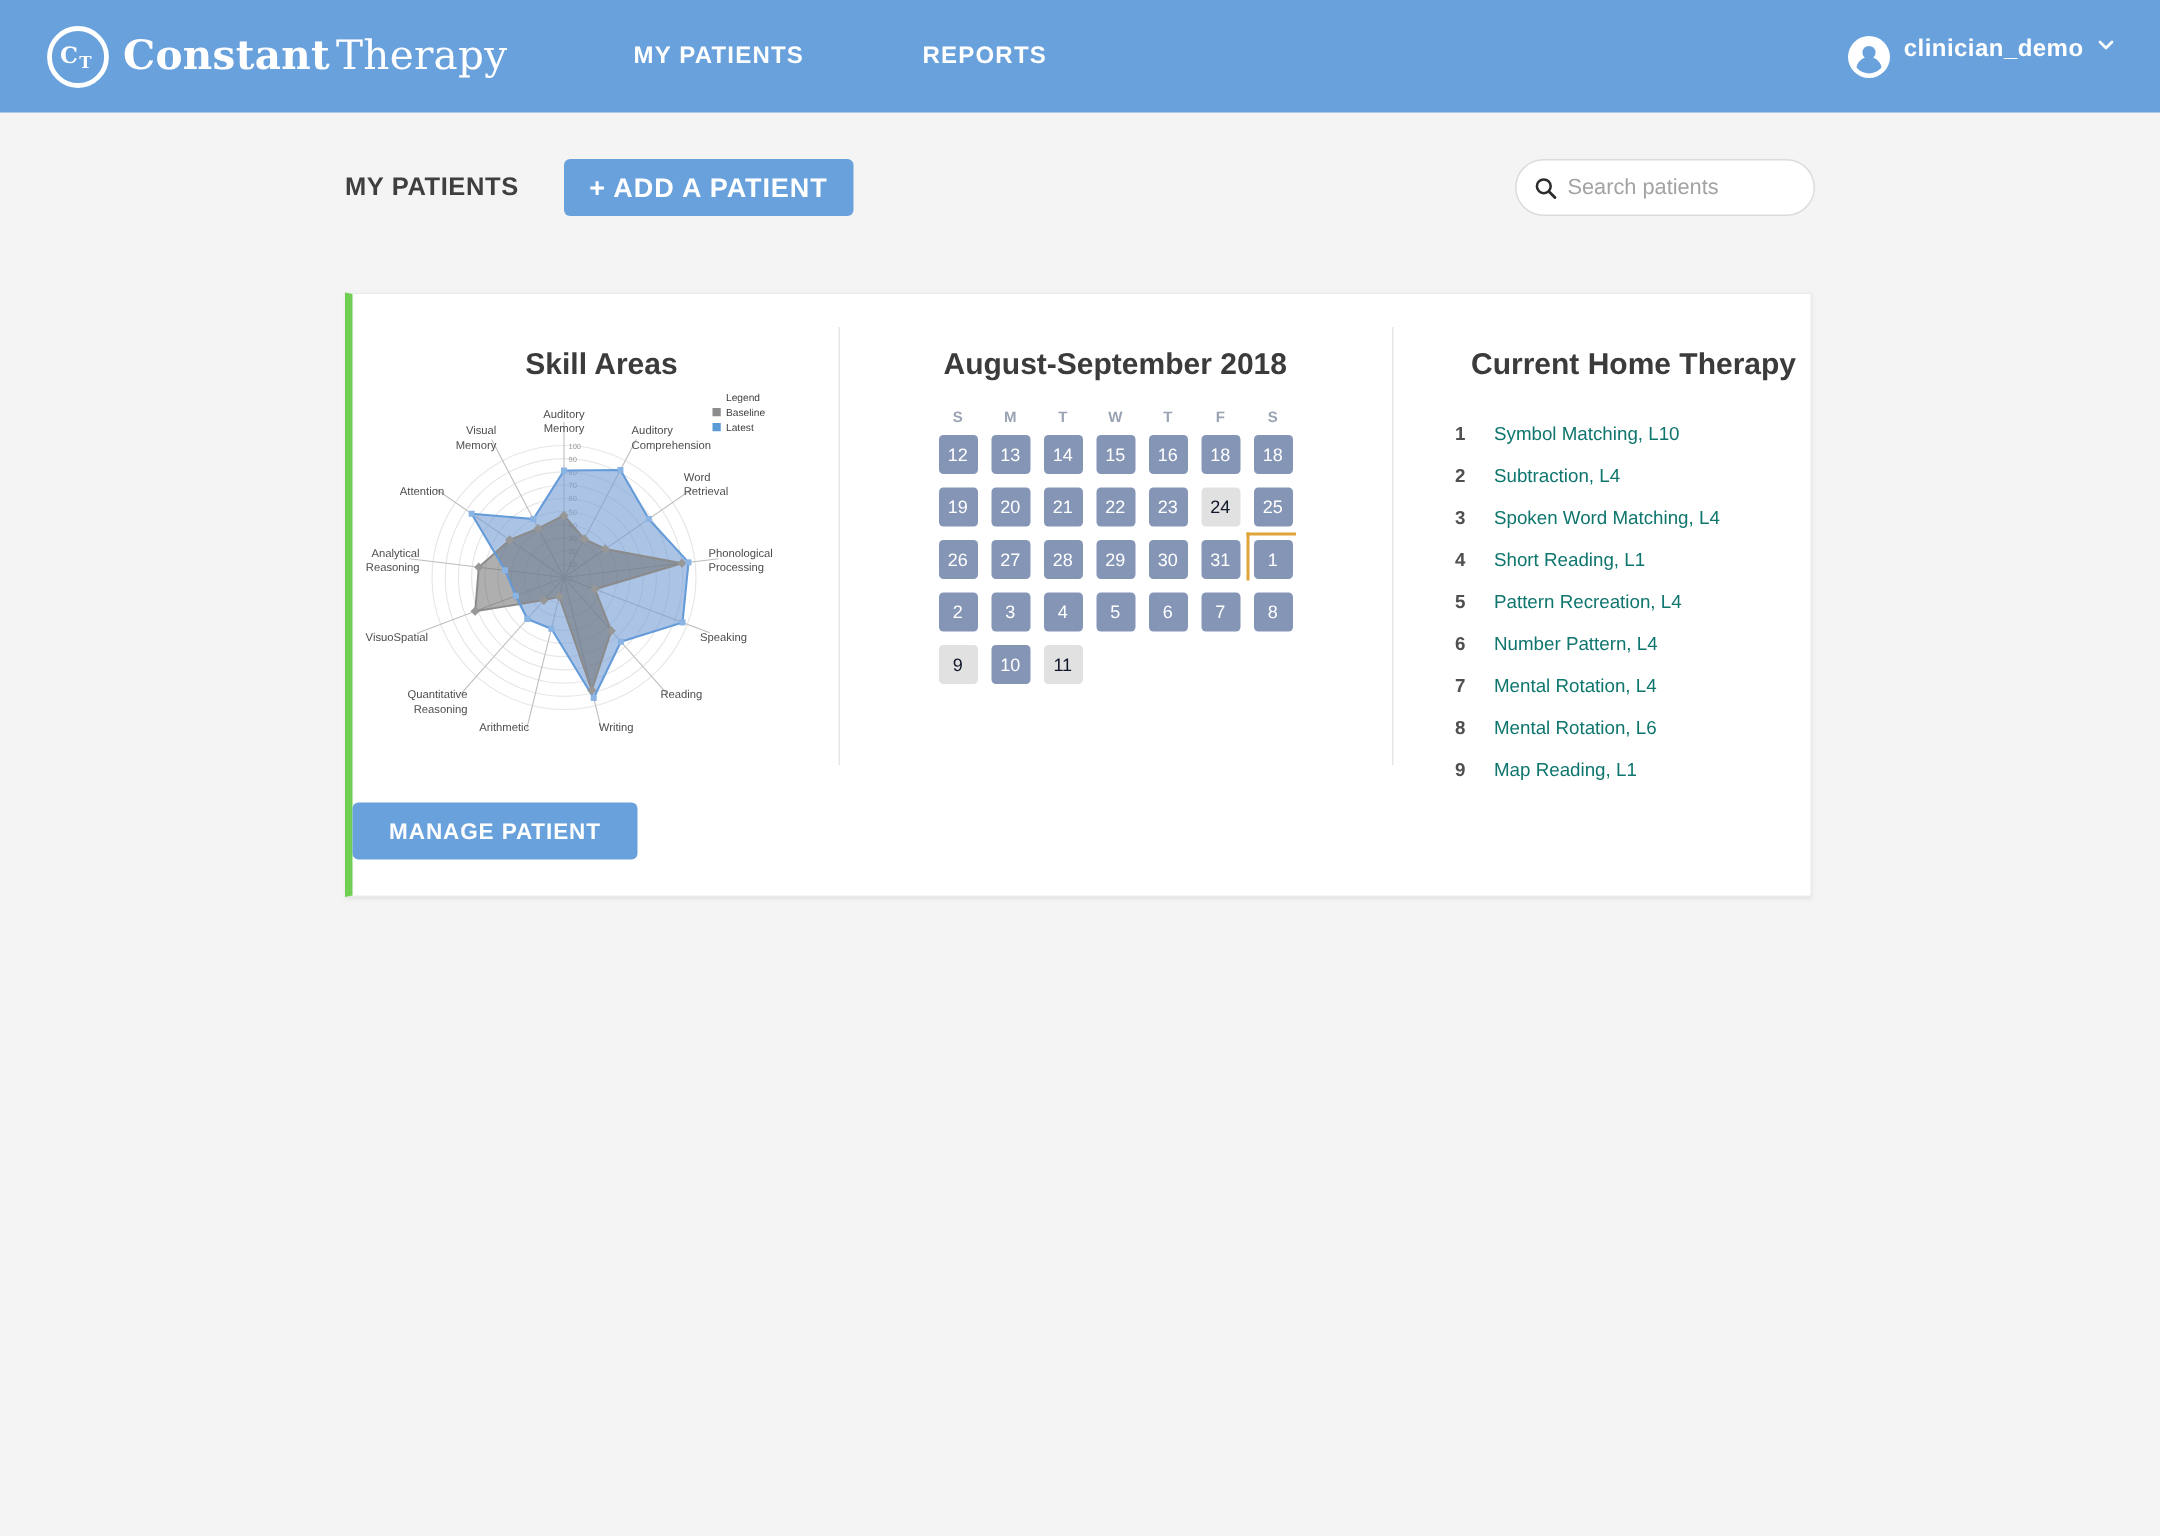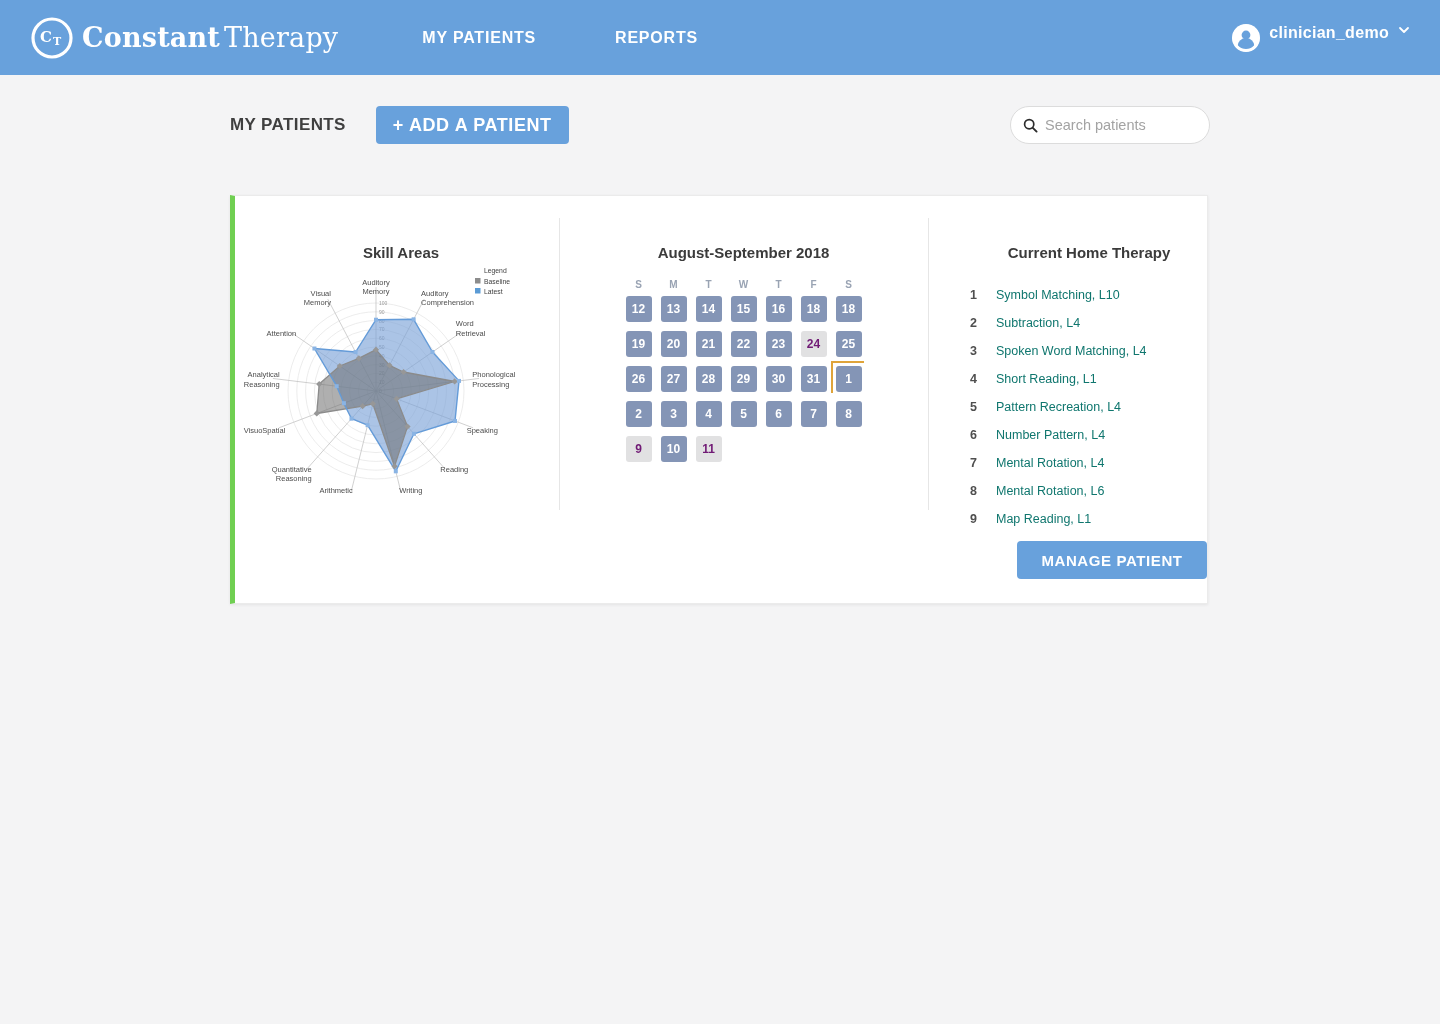--- a/index.html
+++ b/index.html
@@ -54,55 +54,55 @@
     box-shadow:0 1px 3px rgba(0,0,0,.07); padding-bottom:24px;
   }
   .card-header {
     display:grid; grid-template-columns:143px 122px 160px 180px 182px auto;
     padding:24px 0 0 13px; color:#4a4a4a; font-size:15.5px;
   }
   .card-header .cell { white-space:nowrap; }
   .card-body { position:relative; display:grid; grid-template-columns:324px 369px 280px; margin-top:22px; }
   .v-divider { position:absolute; top:0; width:1px; height:292px; background:#e6e6e6; }
   .v-divider.d1 { left:324px; } .v-divider.d2 { left:693px; }
-  .col-title { text-align:center; font-size:15px; font-weight:bold; color:#3b3b3b; margin-top:26px; }
+  .col-title { text-align:center; font-size:20px; font-weight:bold; color:#3b3b3b; margin-top:14px; }
 
   
   .col-skills { padding-left:8px; }
   #radar { display:block; margin-top:2px; }
 
   
   .cal-wrap { width:236px; margin:18px auto 0; }
   .cal-head { display:grid; grid-template-columns:repeat(7,26px); gap:9px; margin-bottom:6px; }
   .cal-head span { width:26px; text-align:center; font-size:10px; font-weight:bold; color:#99a3b3; }
   .cal-grid { display:grid; grid-template-columns:repeat(7,26px); gap:9px; }
   .cal-cell {
     width:26px; height:26px; border-radius:3px; position:relative;
     background: var(--cal-active, #8495b6); color:#fff;
-    font-size:12px; font-weight:bold;
+    font-size:12px; font-weight:normal;
     display:flex; align-items:center; justify-content:center;
   }
-  .cal-cell.inactive { background: var(--cal-inactive, #e1e1e2); color:#701a75; }
+  .cal-cell.inactive { background: var(--cal-inactive, #e1e1e2); color:#0f172a; }
   .cal-cell.empty { visibility:hidden; }
   .cal-cell.highlighted::before {
     content:""; position:absolute; top:-5px; left:-5px; right:-2px; bottom:-1px;
     border-top:2px solid var(--highlight-orange, #dfa43a);
     border-left:2px solid var(--highlight-orange, #dfa43a);
     pointer-events:none;
   }
 
   
   .col-therapy { padding-left:42px; }
   .therapy-list { margin-top:20px; }
   .therapy-row { display:flex; height:28px; align-items:center; }
   .therapy-num { width:26px; font-size:12.5px; font-weight:bold; color:#4f4f4f; }
   .therapy-label { font-size:12.5px; color:#0f766e; }
 
   
-  .card-footer { display:flex; justify-content:flex-end; margin-top:8px; }
+  .card-footer { display:flex; justify-content:flex-start; margin-top:8px; }
   .manage-btn {
     width:190px; height:38px; border:none; border-radius:4px;
     background: var(--nav-bg, #68a1dc); color:#fff; font-family:inherit;
     font-size:15px; font-weight:bold; letter-spacing:.6px; cursor:pointer;
   }
 </style>
 </head>
 <body>
 
 <div class="navbar">

